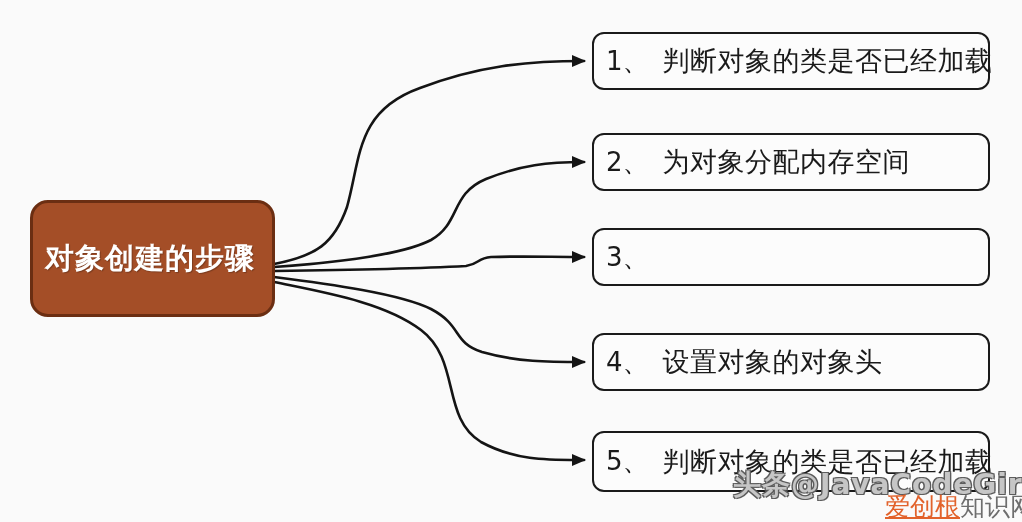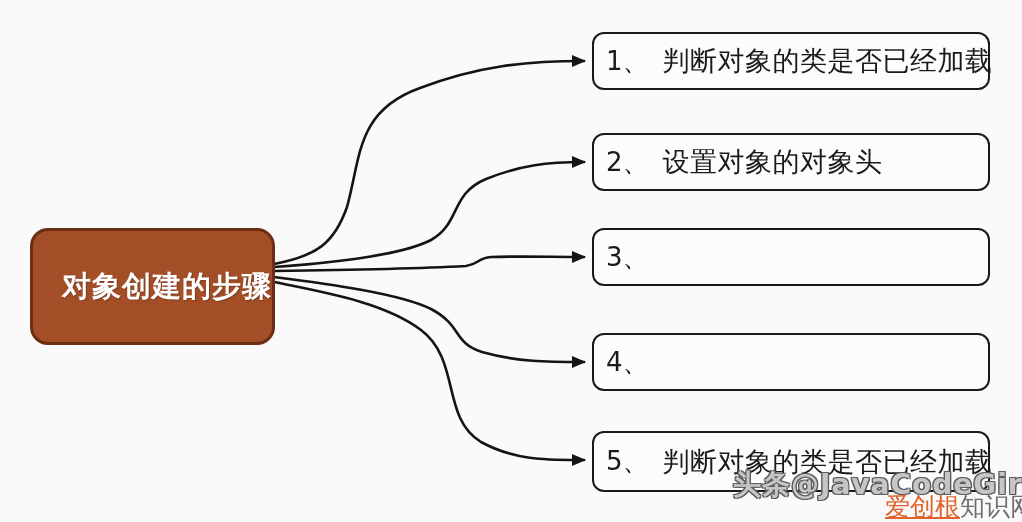--- a/index.html
+++ b/index.html
@@ -30,26 +30,26 @@
     pointer-events:none;
   }
   .edge{
     fill:none;
     stroke:var(--connector);
     stroke-width:2.6;
     stroke-linecap:round;
   }
   .center-node{
     position:absolute;
-    left:30px;top:228px;
+    left:30px;top:200px;
     width:245px;height:117px;
     background:var(--center-fill);
     border:3px solid var(--center-border);
     border-radius:18px;
-    display:flex;align-items:center;justify-content:flex-end;padding-left:12px;
+    display:flex;align-items:center;justify-content:flex-start;padding-left:12px;
   }
   .center-label{
     color:var(--center-text);
     font-size:29px;
     font-weight:700;
     letter-spacing:1px;
     text-shadow:1px 1px 1px rgba(0,0,0,0.25);
     white-space:nowrap;
   }
   .step-box{
@@ -117,27 +117,28 @@
   <div class="center-node">
     <span class="center-label">对象创建的步骤</span>
   </div>
 
   <div class="step-box step-1">
     <span class="num">1、</span>
     <span class="txt">判断对象的类是否已经加载</span>
   </div>
   <div class="step-box step-2">
     <span class="num">2、</span>
-    <span class="txt">设置对象的对象头</span>
+    <span class="txt">为对象分配内存空间</span>
   </div>
   <div class="step-box step-3">
     <span class="num">3、</span>
   </div>
   <div class="step-box step-4">
     <span class="num">4、</span>
+    <span class="txt">设置对象的对象头</span>
   </div>
   <div class="step-box step-5">
     <span class="num">5、</span>
     <span class="txt">判断对象的类是否已经加载</span>
   </div>
 
   <div class="wm-byline">头条@JavaCodeGirl</div>
 
   <div class="wm-site"><span class="wm-red">爱创根</span><span class="wm-gray">知识网</span></div>
 

